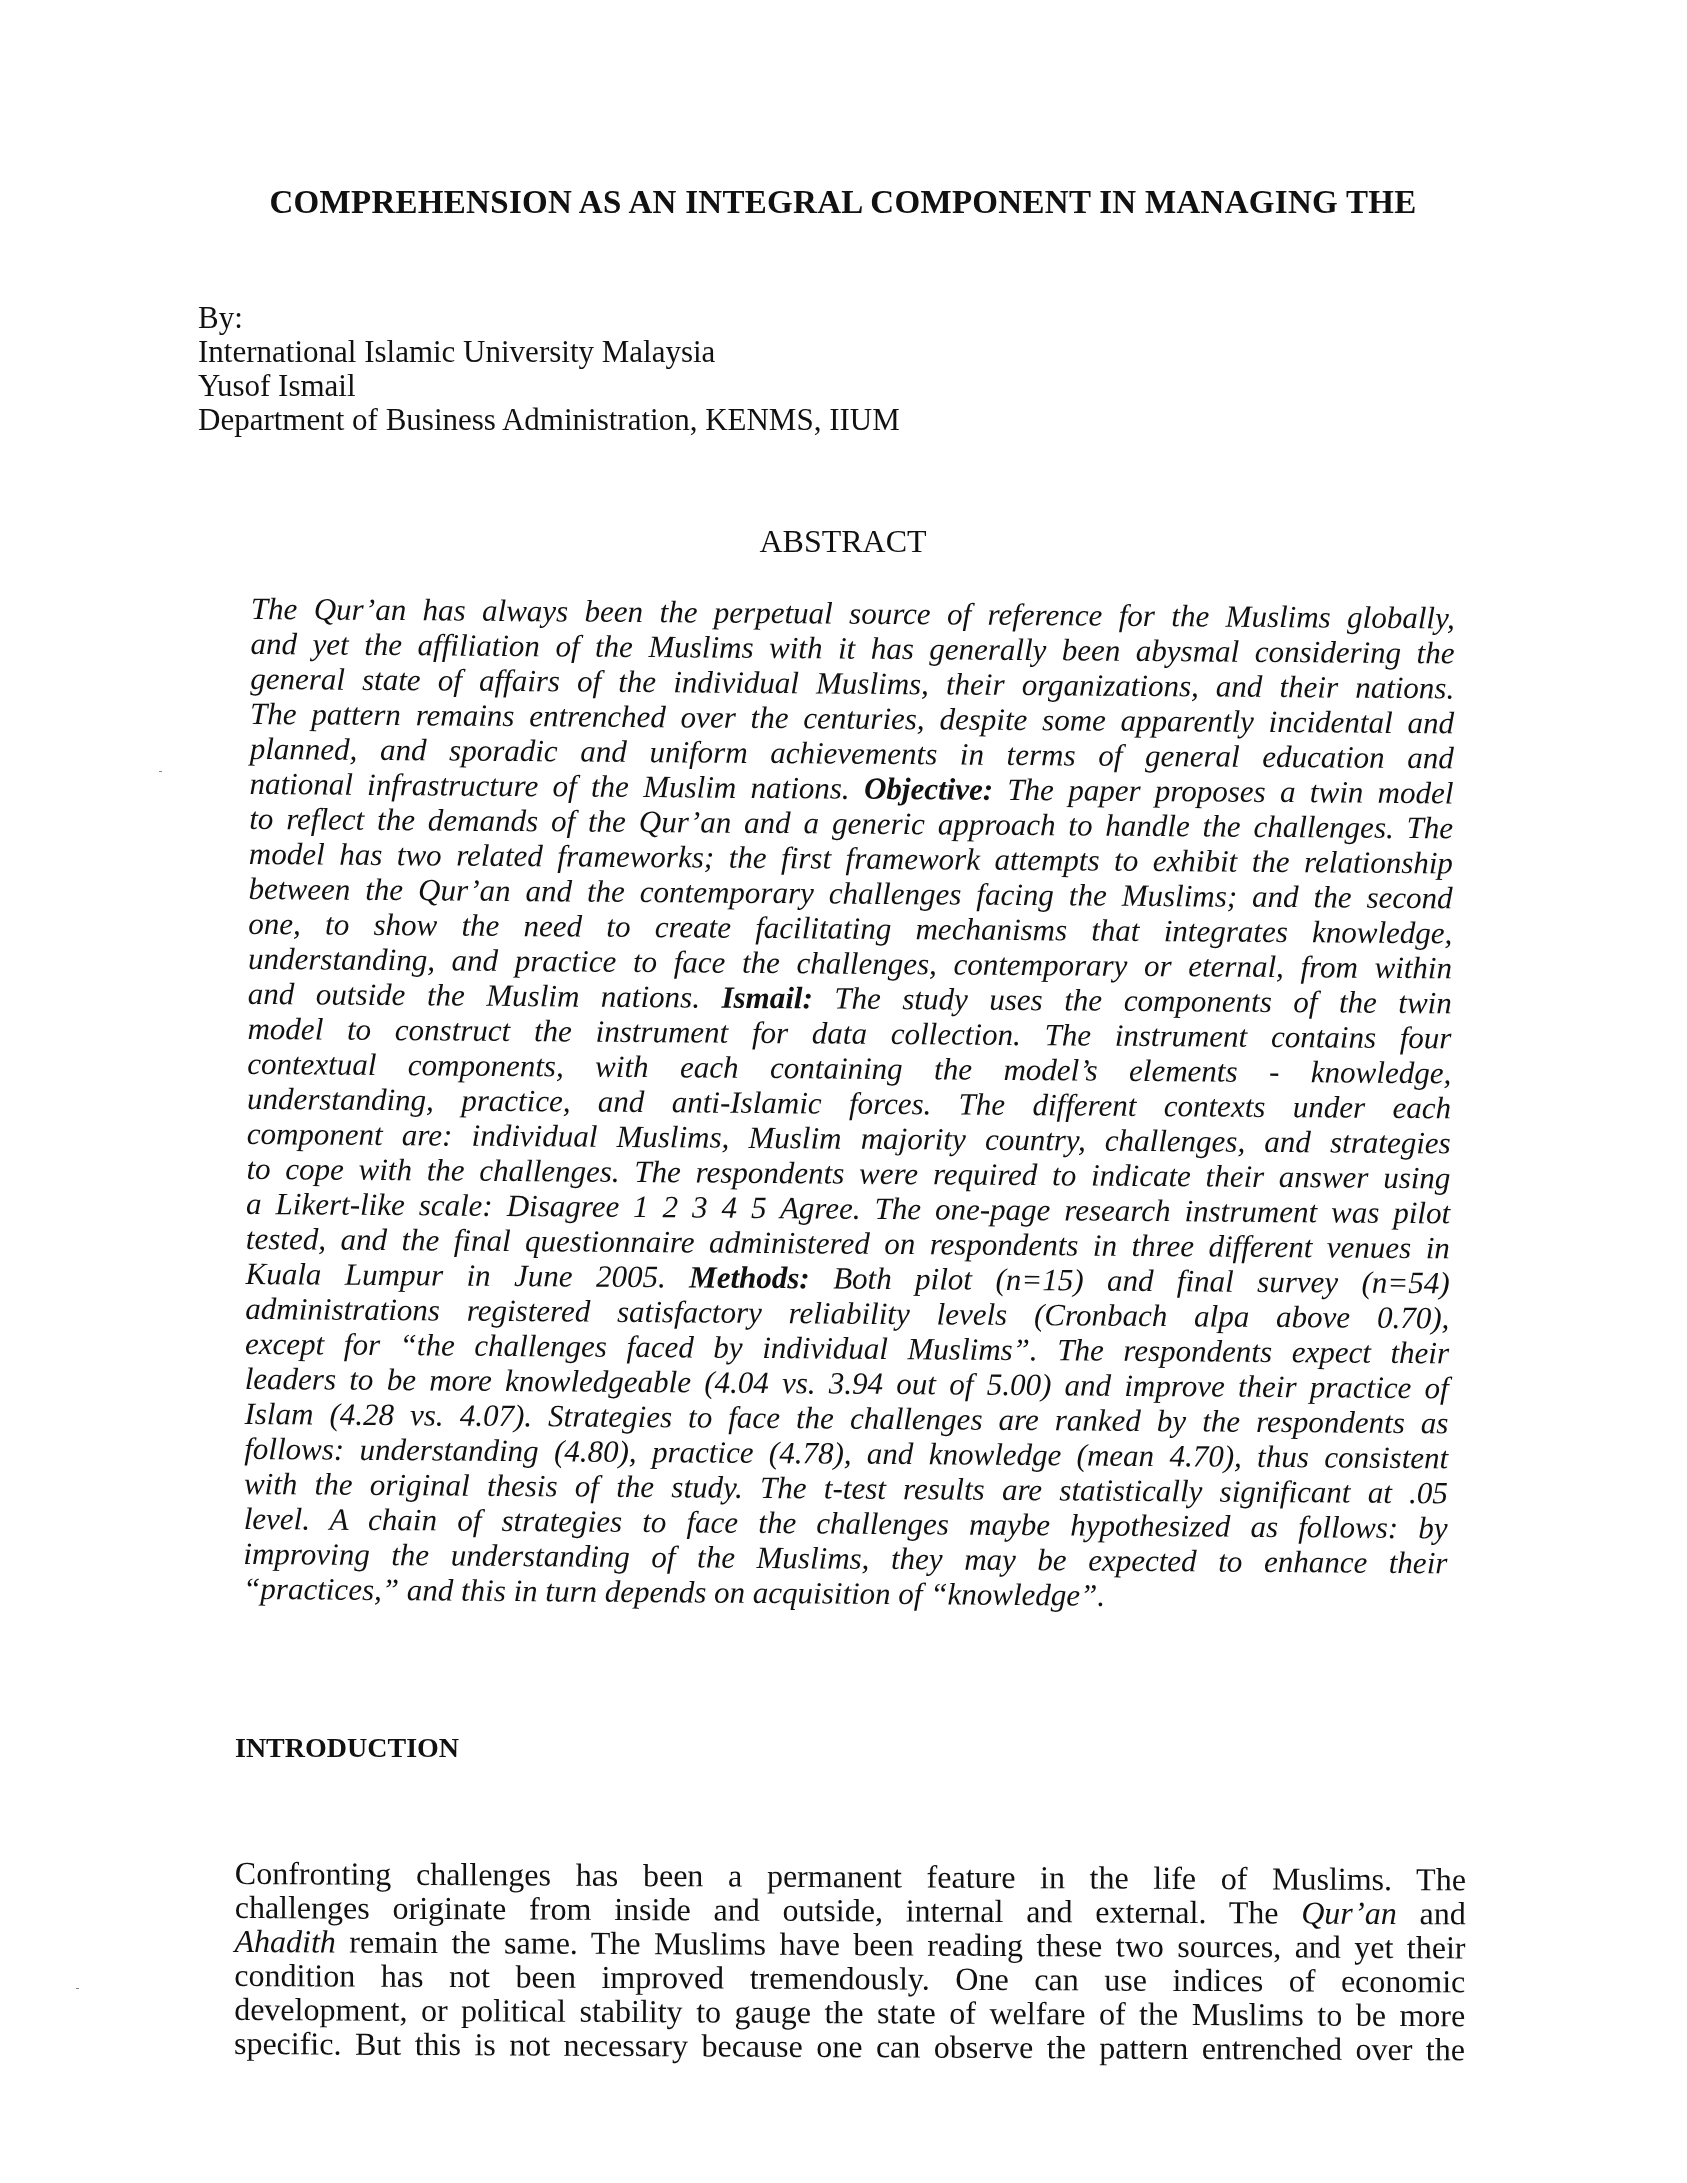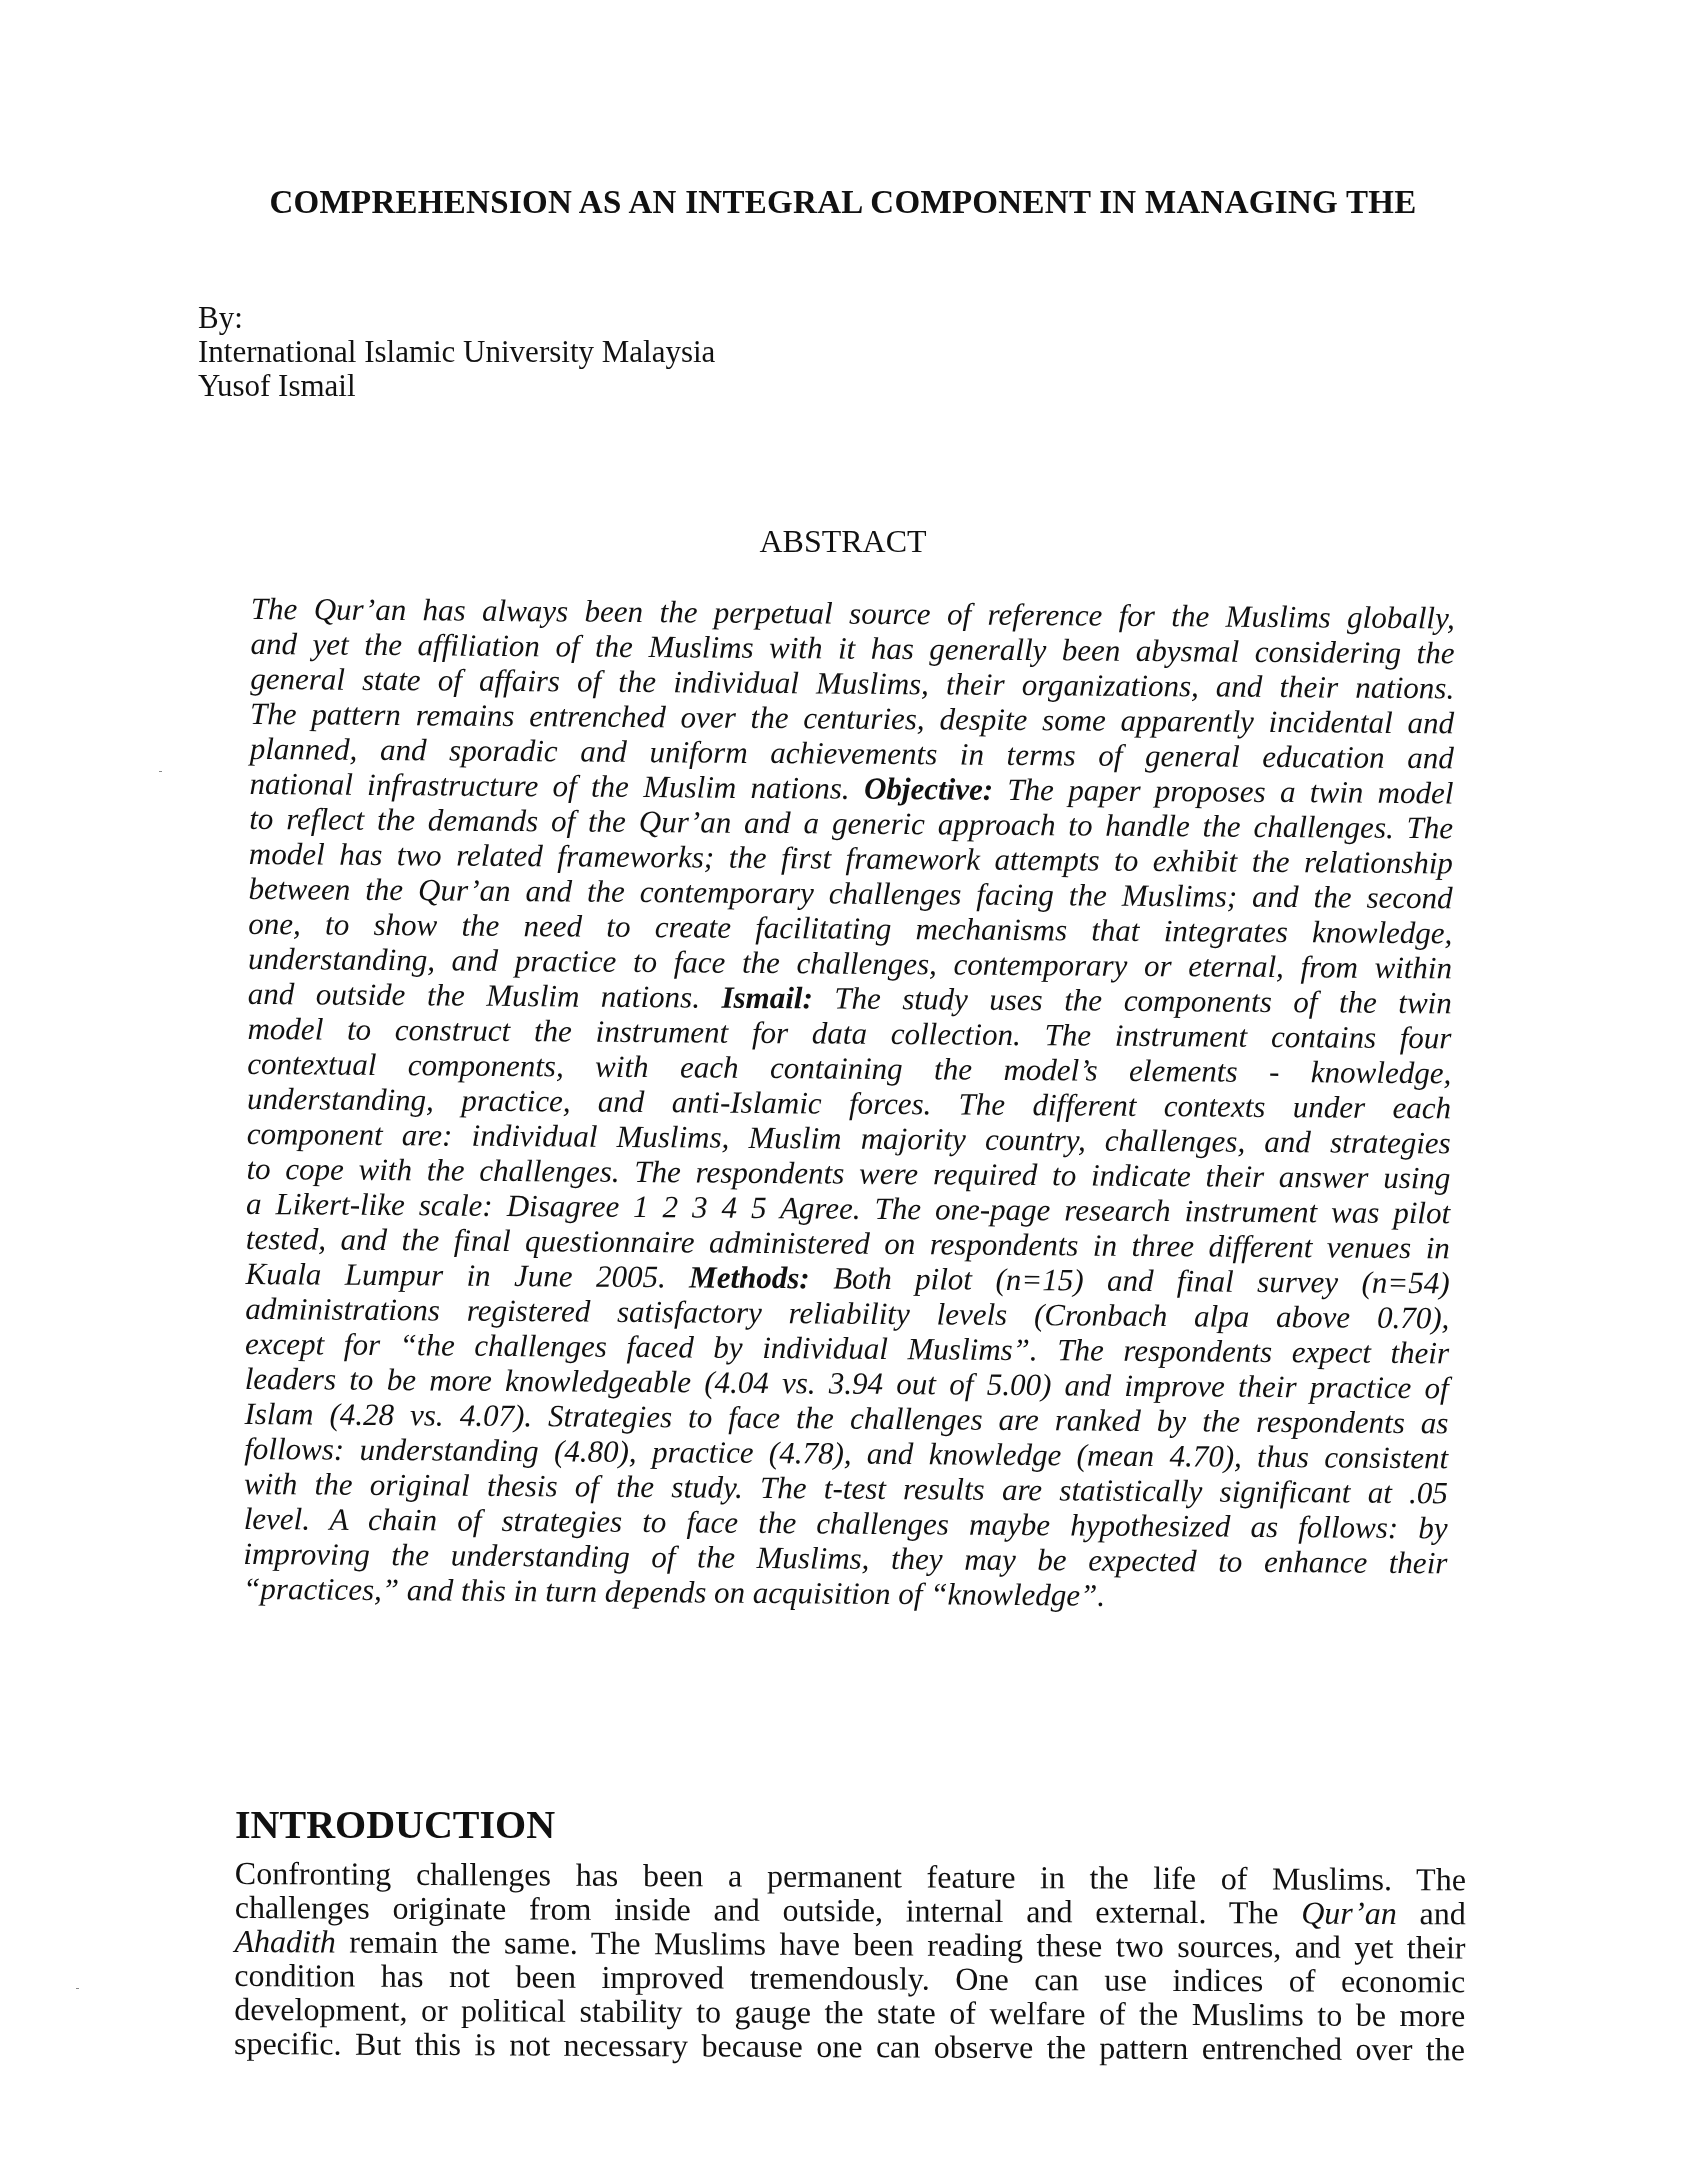--- a/index.html
+++ b/index.html
@@ -7,39 +7,40 @@
     .page { position: absolute; left: 0; top: 0; width: 1687px; height: 2183px; background: #fff; }
     .title { position: absolute; left: 198px; width: 1290px; top: 182px; text-align: center; font-weight: bold; font-size: 33px; line-height: 40px; letter-spacing: 0.3px; }
     .title div { white-space: nowrap; }
     .byline { position: absolute; left: 198px; width: 1290px; top: 301px; font-size: 31px; line-height: 34px; }
     .byline div { white-space: nowrap; }
     .abstract-heading { position: absolute; left: 198px; width: 1290px; top: 523px; text-align: center; font-weight: normal; font-size: 32px; line-height: 37px; }
     .abstract { position: absolute; left: 251px; width: 1204px; top: 591px; font-style: italic; font-size: 31px; line-height: 35px; transform: rotate(0.45deg); transform-origin: left top; }
     .abstract .line { display: block; text-align: justify; text-align-last: justify; white-space: nowrap; height: 35px; }
     .abstract .line.last { text-align-last: left; }
     .abstract b { font-weight: bold; }
-    .intro-heading { position: absolute; left: 235px; top: 1806px; font-weight: bold; font-size: 40px; line-height: 37px; }
+    .intro-heading { position: absolute; left: 235px; top: 1729px; font-weight: bold; font-size: 28px; line-height: 37px; }
     .intro { position: absolute; left: 235px; width: 1231px; top: 1856px; font-size: 32px; line-height: 34px; transform: rotate(0.3deg); transform-origin: left top; }
     .intro .line { display: block; text-align: justify; text-align-last: justify; white-space: nowrap; height: 34px; }
     .intro i { font-style: italic; }
     .speck { position: absolute; width: 2.6px; height: 1.3px; background: #888; }
   </style>
 </head>
 <body>
 
 <div class="page">
 
   <div class="title">
     <div>COMPREHENSION AS AN INTEGRAL COMPONENT IN MANAGING THE</div>
   </div>
 
   <div class="byline">
     <div>By:</div>
     <div>International Islamic University Malaysia</div>
     <div>Yusof Ismail</div>
+    <div>Department of Business Administration, KENMS, IIUM</div>
   </div>
 
   <div class="abstract-heading">ABSTRACT</div>
 
   <div class="abstract" id="abstract-body">
       <span class="line">The Qur’an has always been the perpetual source of reference for the Muslims globally,</span>
       <span class="line">and yet the affiliation of the Muslims with it has generally been abysmal considering the</span>
       <span class="line">general state of affairs of the individual Muslims, their organizations, and their nations.</span>
       <span class="line">The pattern remains entrenched over the centuries, despite some apparently incidental and</span>
       <span class="line">planned, and sporadic and uniform achievements in terms of general education and</span>

